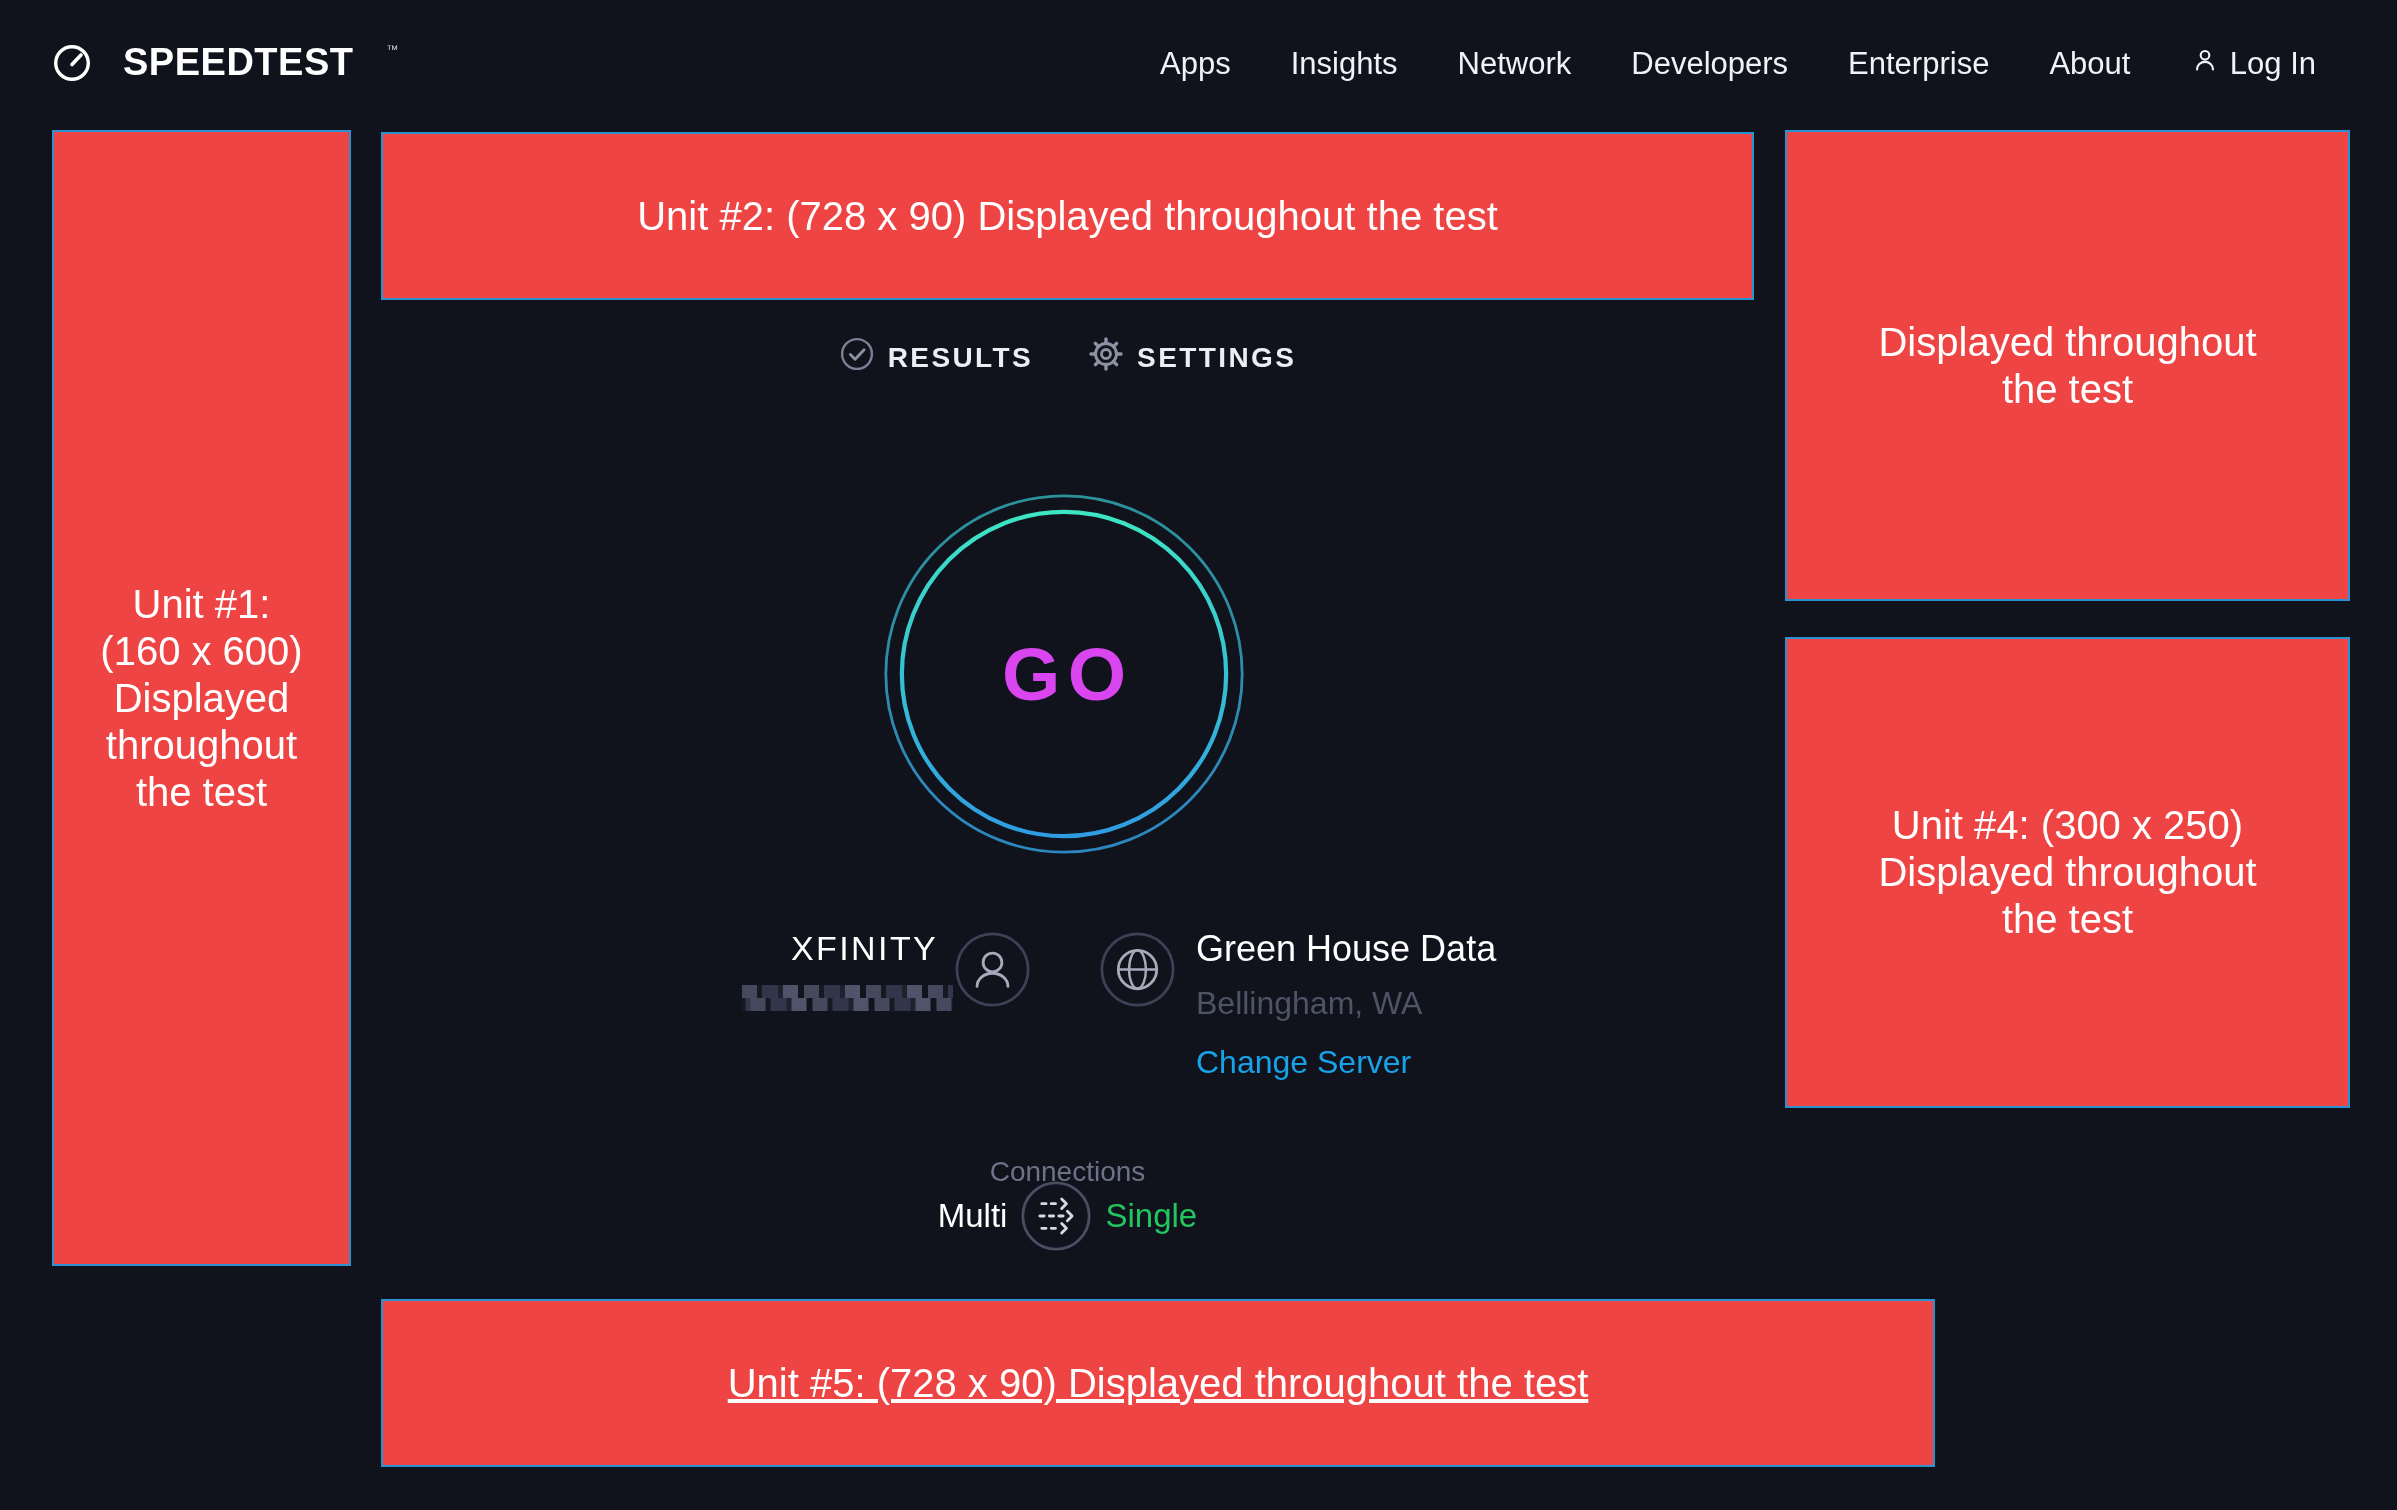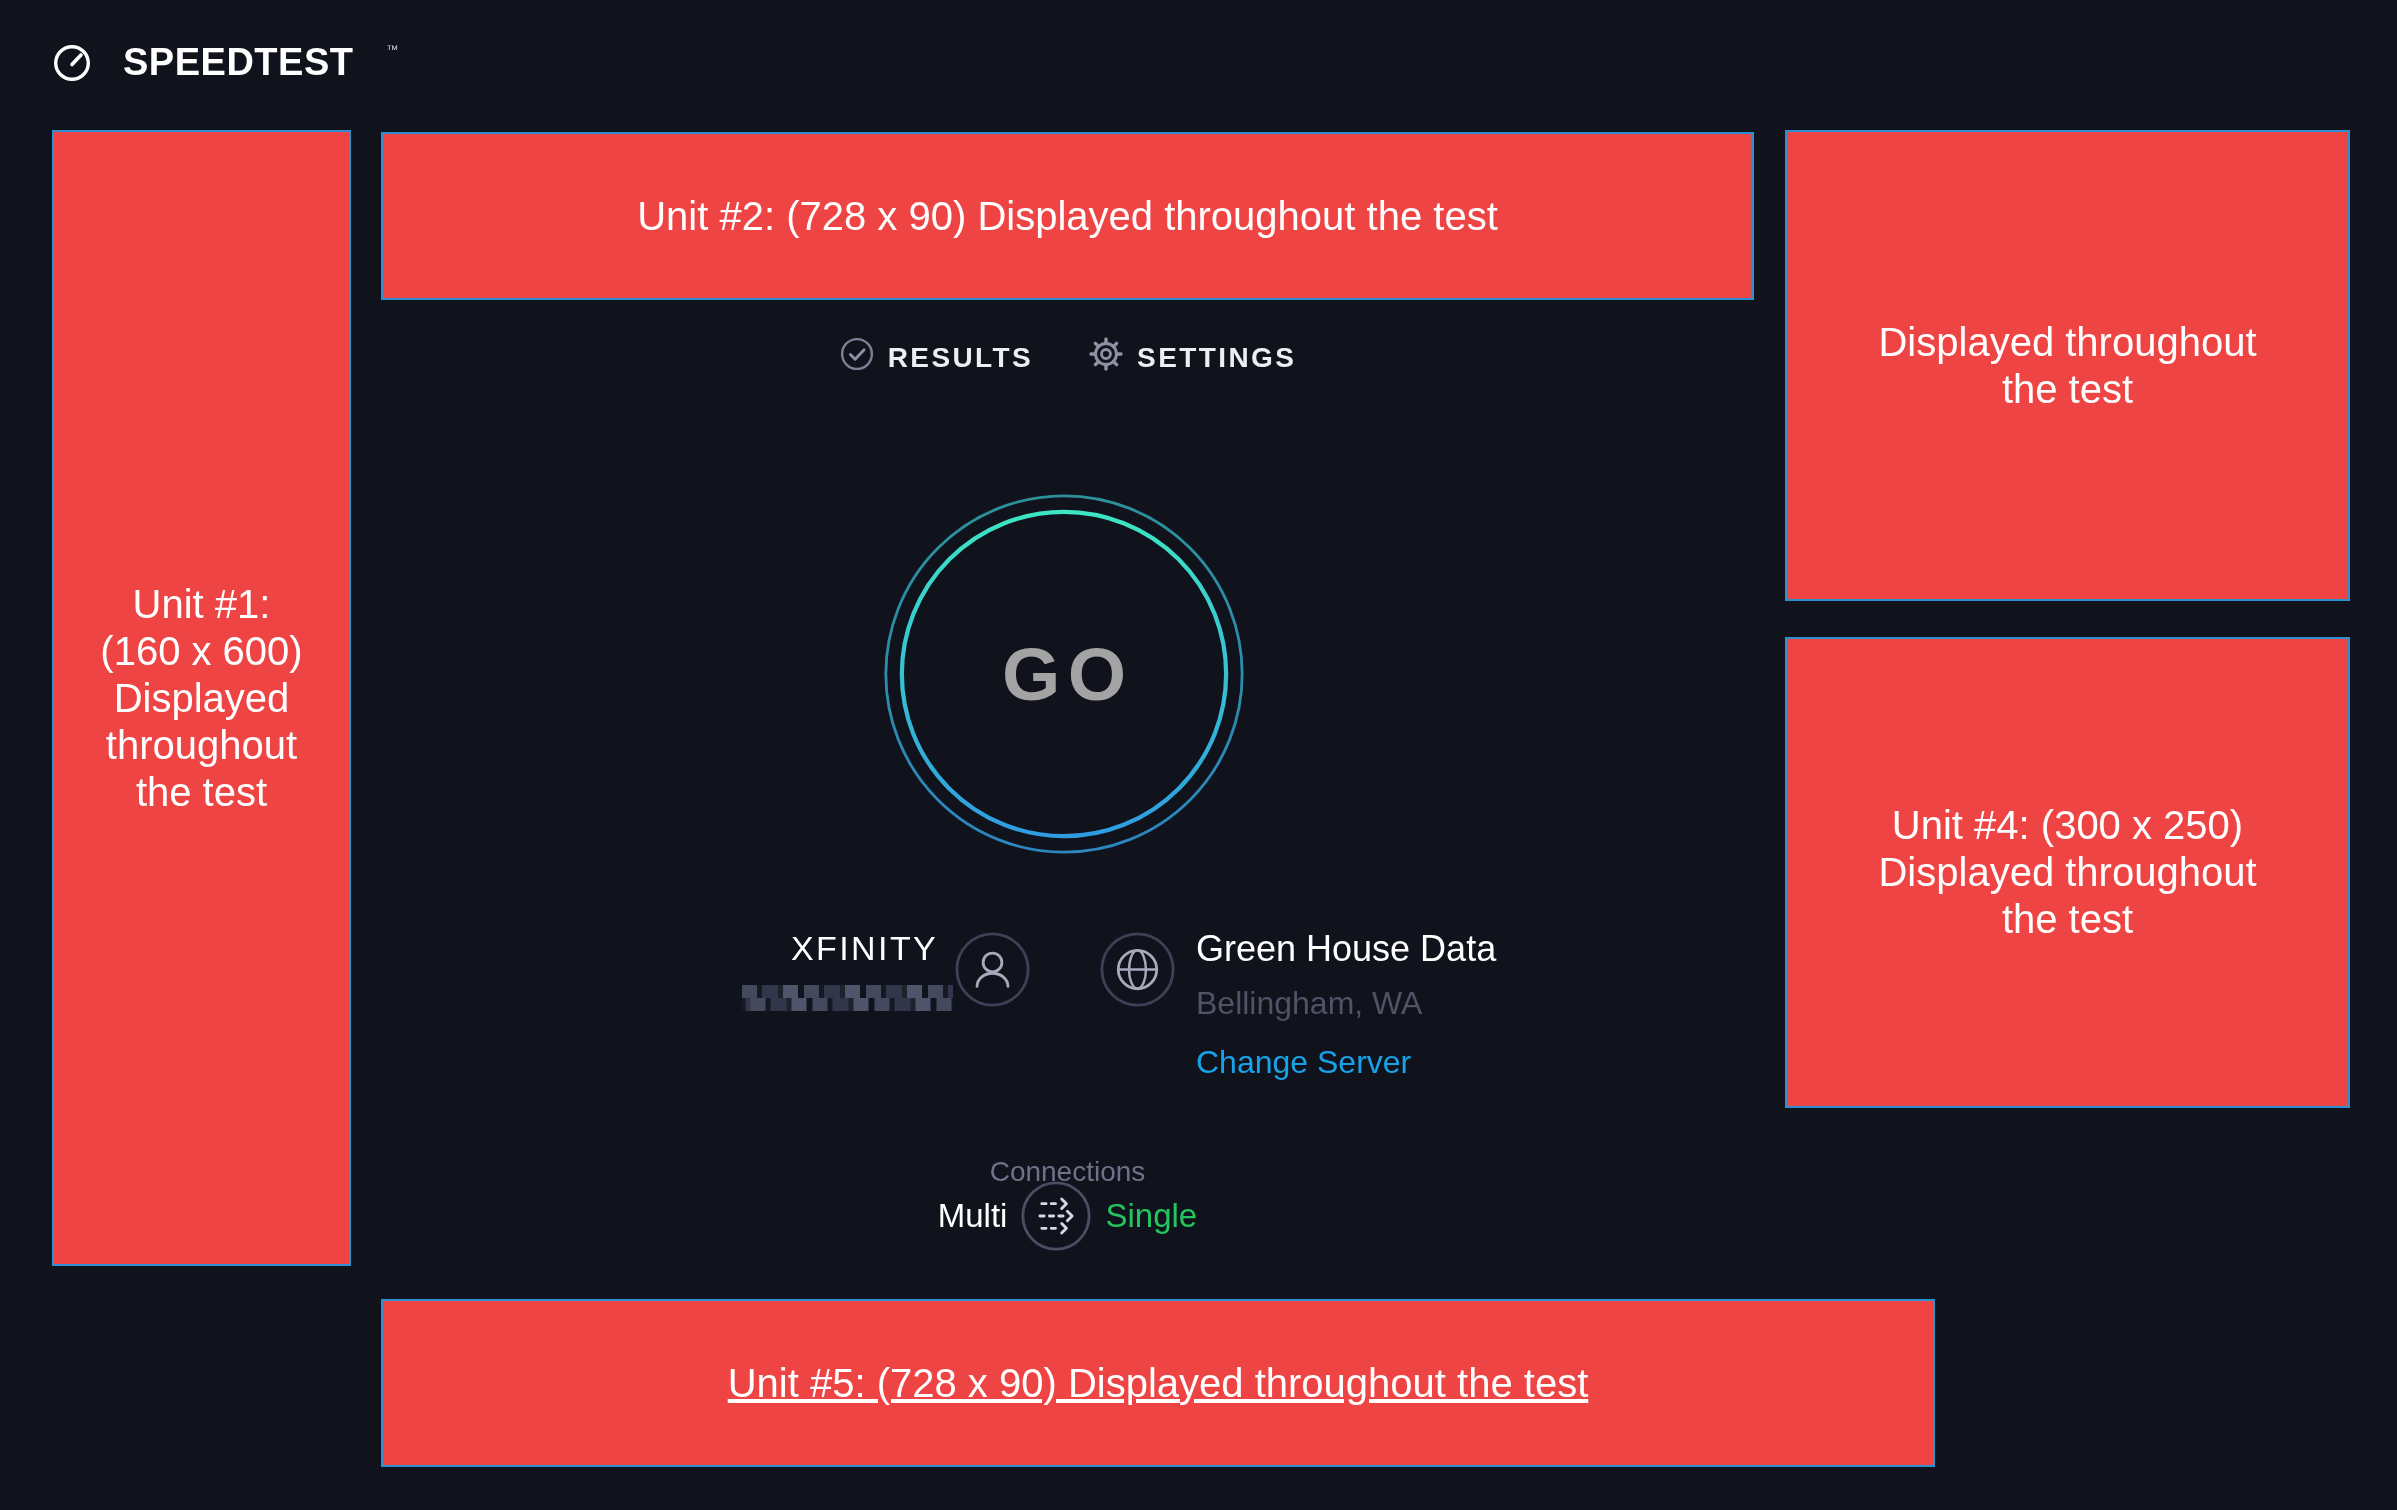--- a/index.html
+++ b/index.html
@@ -32,21 +32,21 @@
   
   .tabs{position:absolute;left:381px;width:1373px;top:335px;height:45px;
     display:flex;justify-content:center;align-items:center;gap:55px;}
   .tab{display:flex;align-items:center;gap:13px;font-size:28px;font-weight:bold;
     letter-spacing:2.4px;color:#eceef4;cursor:pointer;}
   
   .go-wrap{position:absolute;left:883px;top:493px;width:362px;height:362px;
     display:flex;align-items:center;justify-content:center;cursor:pointer;border-radius:50%;}
   .go-wrap svg{position:absolute;left:0;top:0;}
   .go-label{position:relative;font-size:75px;font-weight:bold;letter-spacing:7.5px;
-    padding-left:7.5px;color:#a3a3a3;}
+    padding-left:7.5px;color:#d946ef;}
   
   .isp-name{position:absolute;left:791px;top:928px;font-size:34px;letter-spacing:2.4px;
     color:#fff;line-height:41px;}
   .redacted{position:absolute;left:742px;top:985px;width:211px;height:26px;opacity:.92;
     background:repeating-linear-gradient(90deg,#4a4e63 0 15px,#171923 15px 20px,
       #343a4e 20px 36px,#20242f 36px 41px,#555a71 41px 56px,#12141e 56px 62px);}
   .redacted::after{content:"";position:absolute;left:0;right:0;top:13px;bottom:0;
     background:inherit;background-position:8.5px 0;}
   .icon-badge{position:absolute;width:75px;height:75px;}
   .badge-person{left:955px;top:932px;}
@@ -72,20 +72,37 @@
     <span>
       <svg width="40" height="40" viewBox="0 0 40 40" fill="none">
         <circle cx="20" cy="20" r="16.3" stroke="#ffffff" stroke-width="3.4"></circle>
         <line x1="20" y1="21.5" x2="29" y2="12" stroke="#ffffff" stroke-width="3.6" stroke-linecap="round"></line>
       </svg>
     </span>
     <span class="logo-text">SPEEDTEST</span>
     <span class="logo-tm">™</span>
   </div>
 
+  <div class="nav">
+    <span class="nav-item">Apps</span>
+    <span class="nav-item">Insights</span>
+    <span class="nav-item">Network</span>
+    <span class="nav-item">Developers</span>
+    <span class="nav-item">Enterprise</span>
+    <span class="nav-item">About</span>
+    <span class="nav-item login">
+      <span>
+        <svg width="30" height="30" viewBox="0 0 32 32" fill="none">
+          <circle cx="16" cy="11" r="4.6" stroke="#f0f2f7" stroke-width="2.3"></circle>
+          <path d="M7.5 26 A 8.5 8 0 0 1 24.5 26" stroke="#f0f2f7" stroke-width="2.3" stroke-linecap="round"></path>
+        </svg>
+      </span>
+      <span>Log In</span>
+    </span>
+  </div>
 </div>
 
 <div class="ad ad-1">
   <div>
     <span class="ad-line">Unit #1:</span>
     <span class="ad-line">(160 x 600)</span>
     <span class="ad-line">Displayed</span>
     <span class="ad-line">throughout</span>
     <span class="ad-line">the test</span>
   </div>

